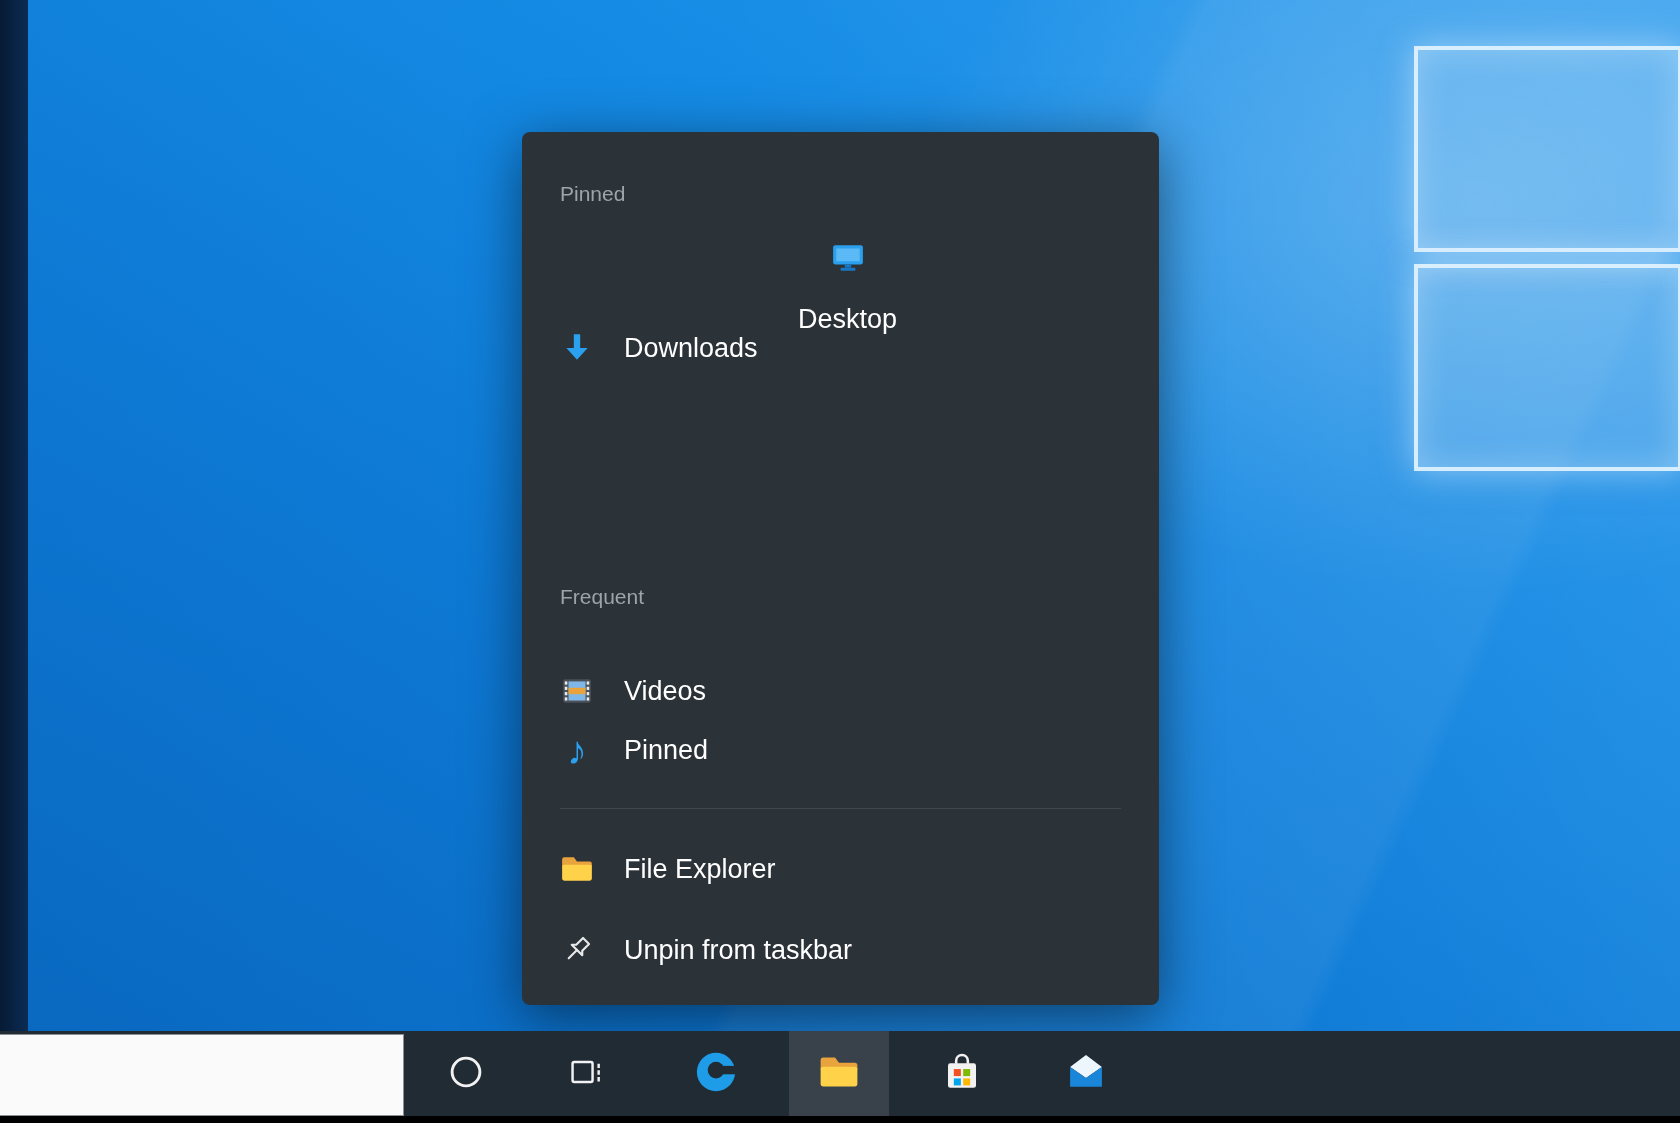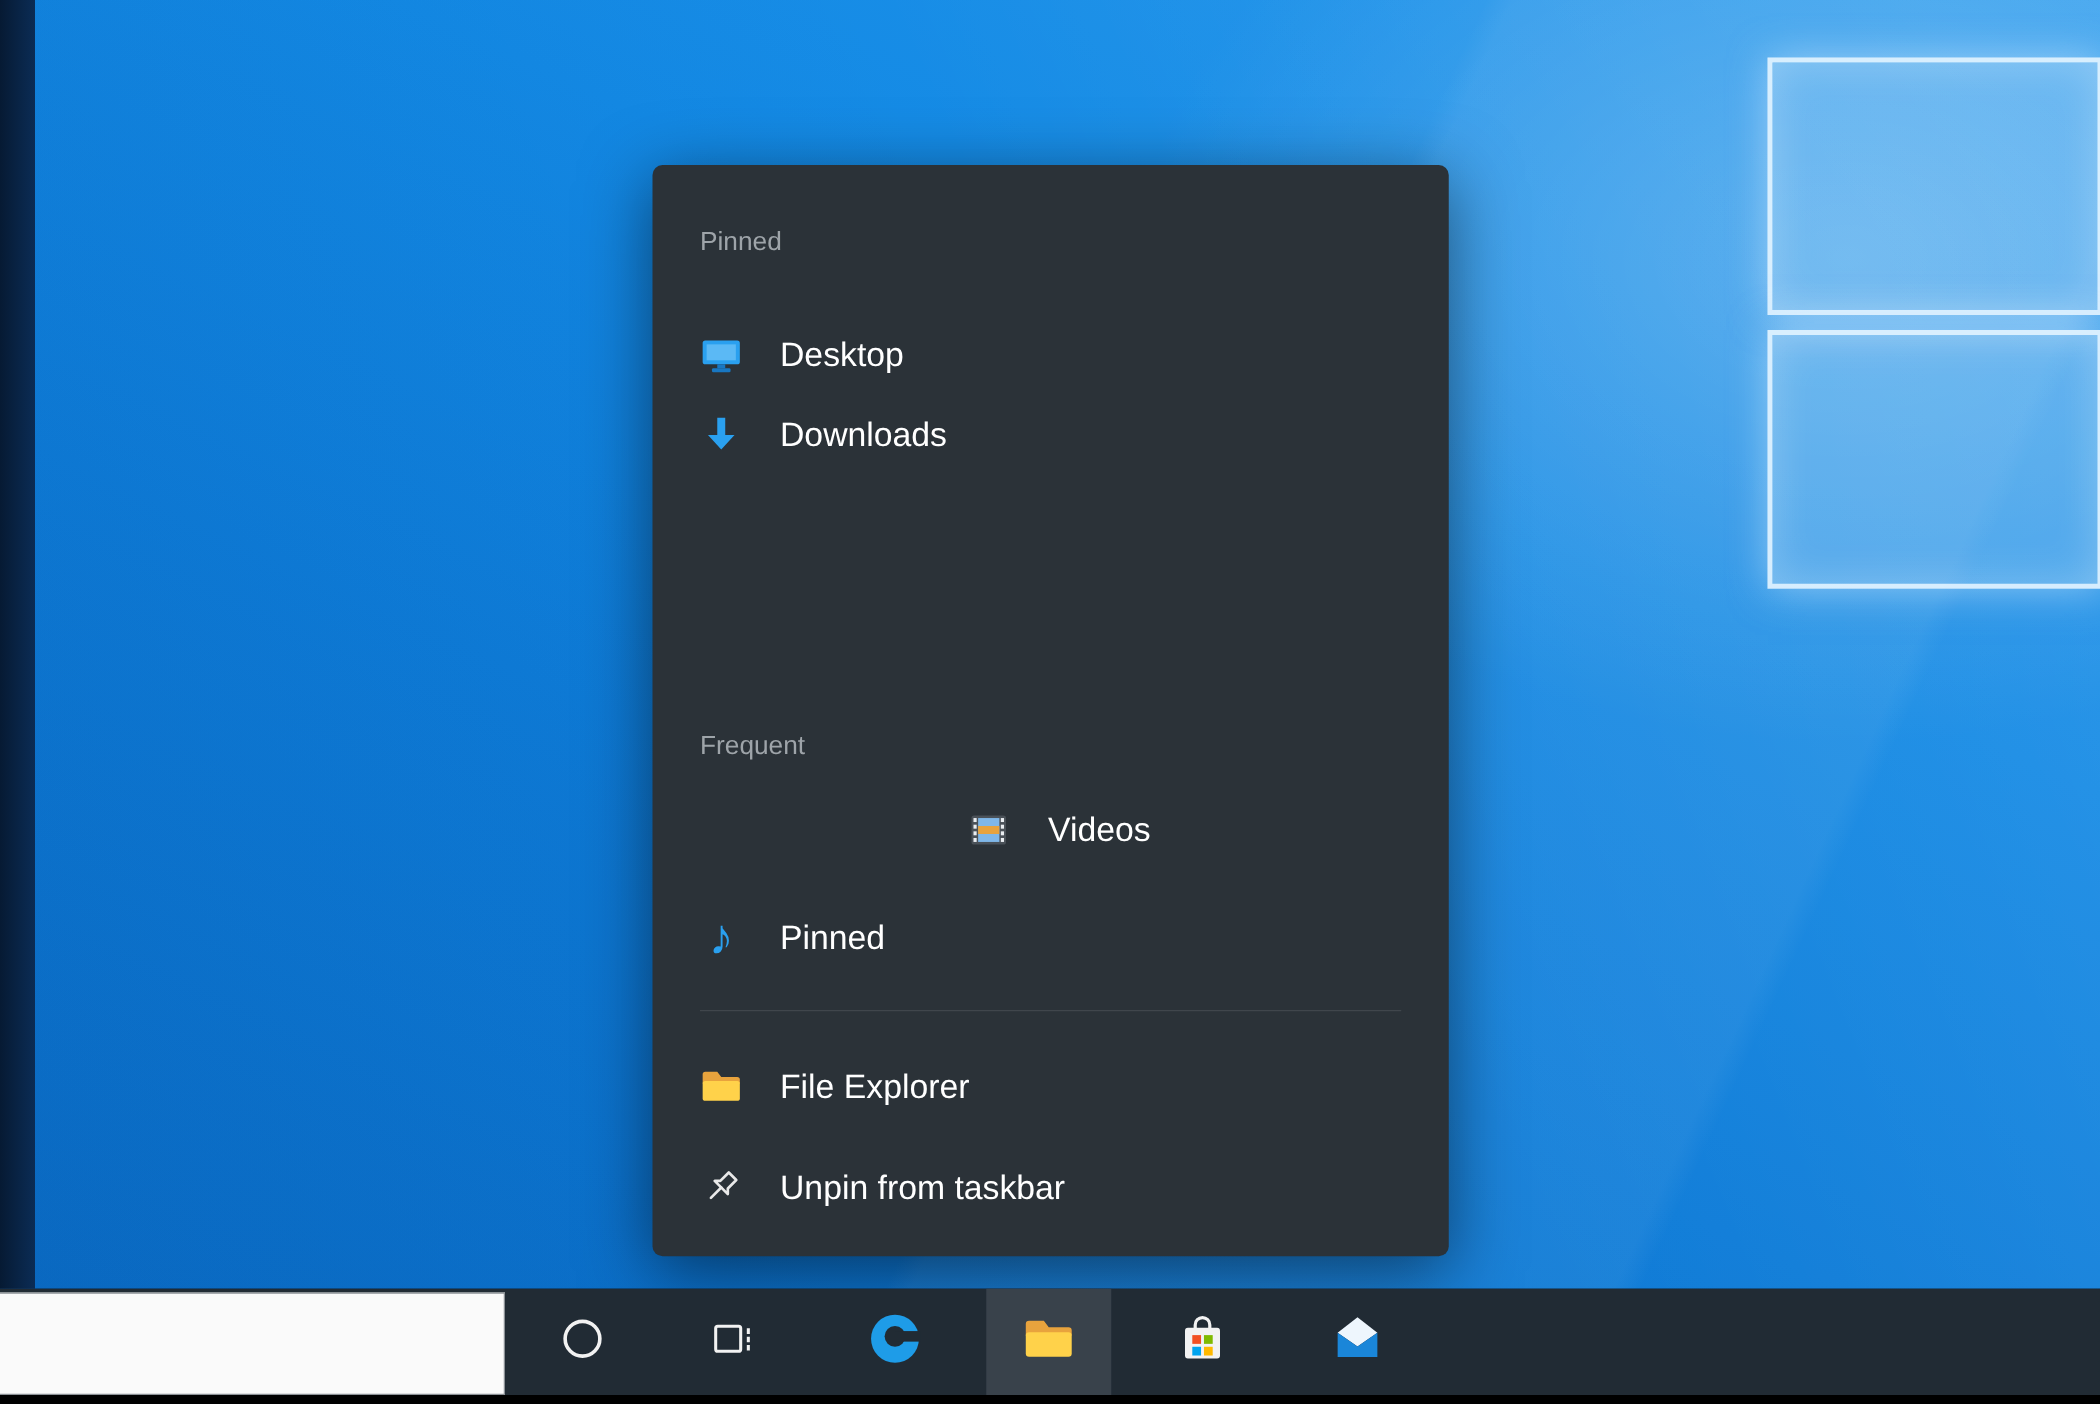--- a/index.html
+++ b/index.html
@@ -49,25 +49,25 @@
     display: flex; align-items: center;
     color: #9ea4a9; font-size: 21px;
   }
   .jl-header.pinned   { top: 42px; }
   .jl-header.frequent { top: 445px; }
   .jl-row {
     position: absolute; left: 38px; right: 24px; height: 64px;
     display: flex; align-items: center; gap: 30px;
     color: #ffffff; font-size: 27px; border-radius: 4px; cursor: default;
   }
-  .row-desktop   { top: 120px; }
+  .row-desktop   { top: 108px; flex-direction: column; }
   .row-downloads { top: 184px; }
   .row-documents { top: 266px; }
   .row-pictures  { top: 347px; }
-  .row-videos    { top: 500px; justify-content: center; }
+  .row-videos    { top: 527px; }
   .row-music     { top: 586px; }
   .row-fileexp   { top: 705px; align-items: center; }
   .row-unpin     { top: 786px; align-items: center; }
   .jl-icon {
     width: 34px; height: 34px; flex: 0 0 34px;
     display: flex; align-items: center; justify-content: center;
   }
   .jl-icon svg { display: block; }
   .music-glyph { font-size: 40px; line-height: 1; color: #2aa0ef; }
   .jl-sep {

